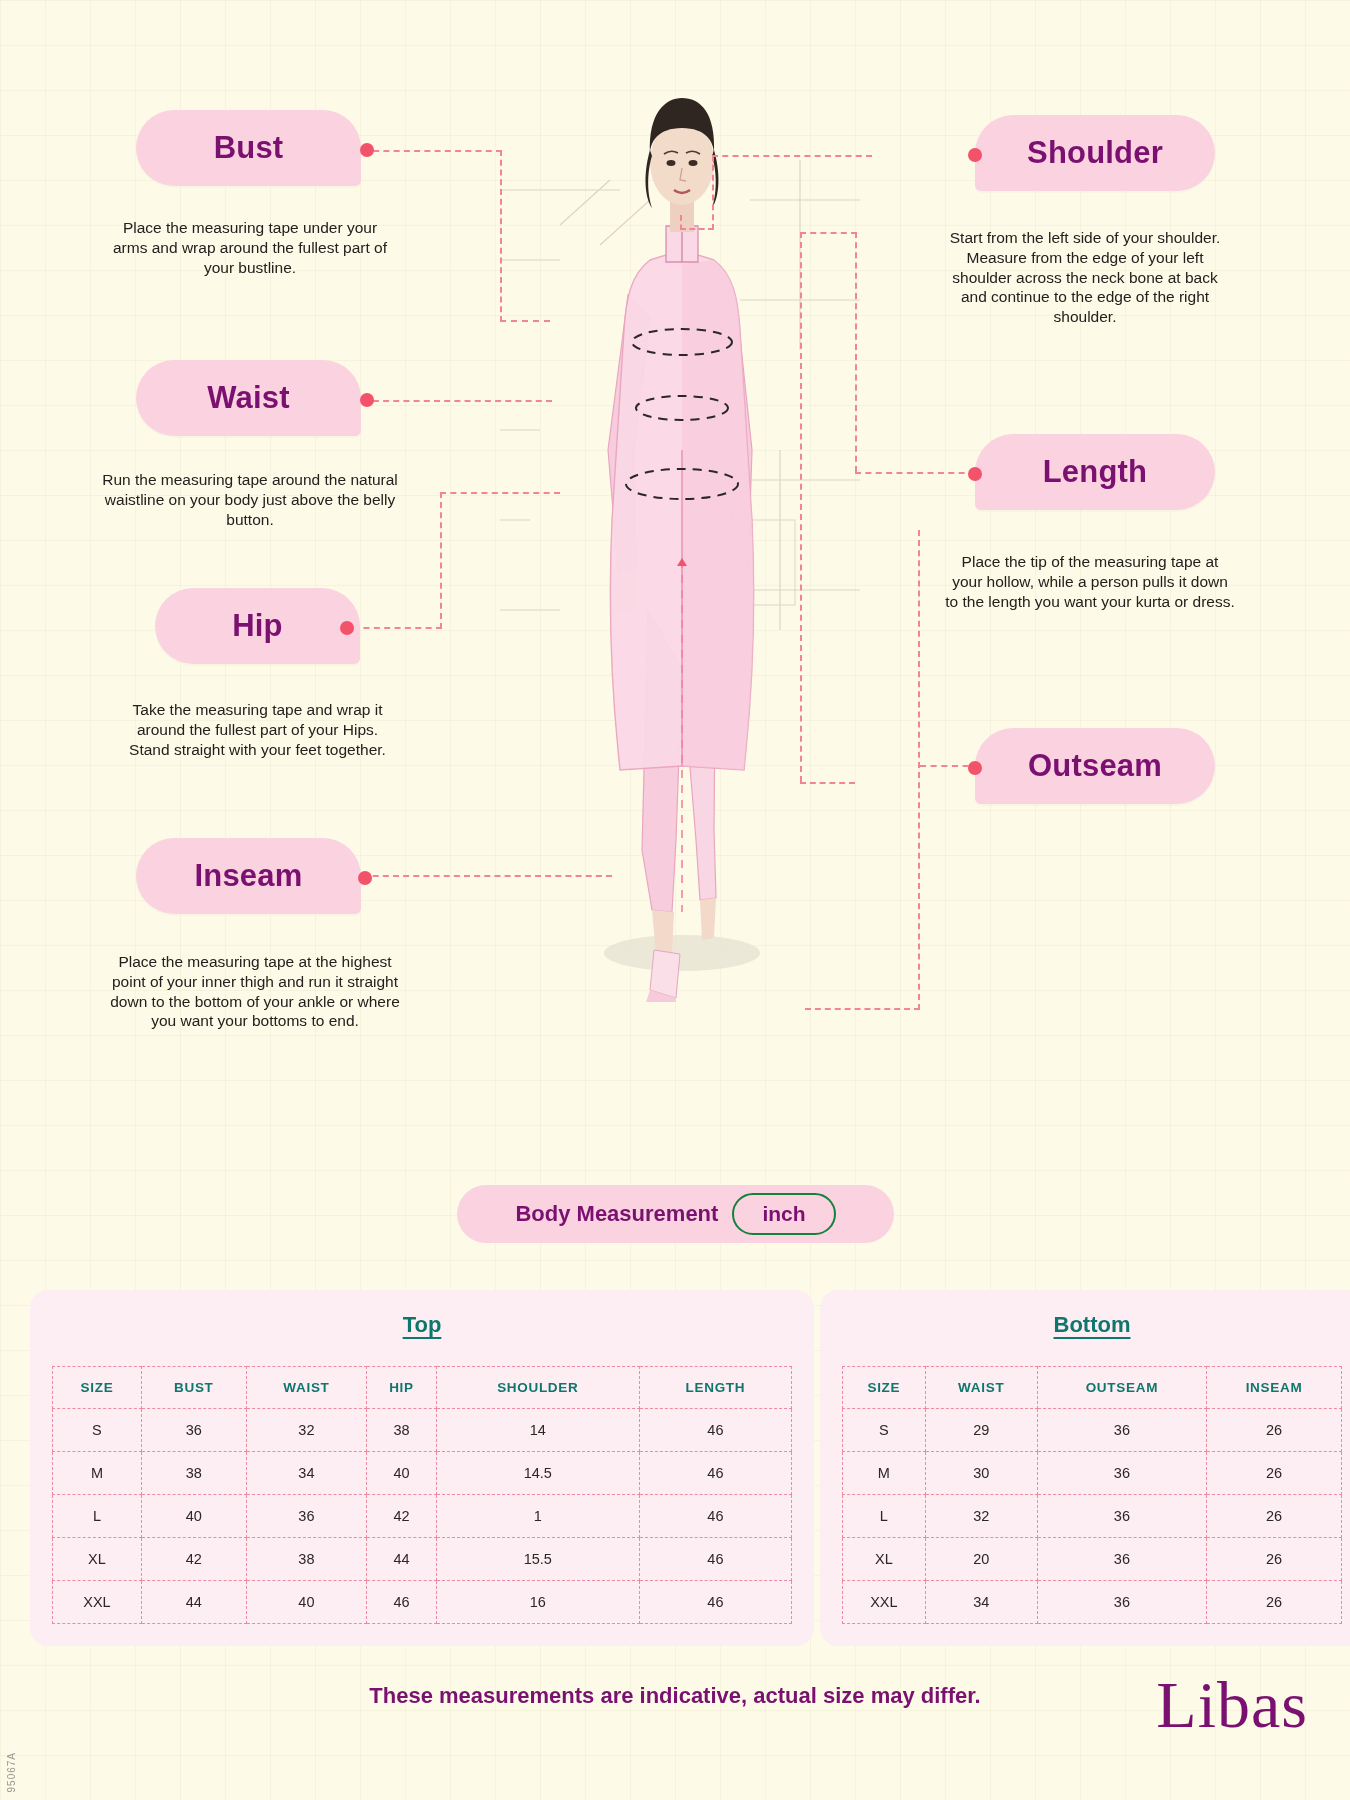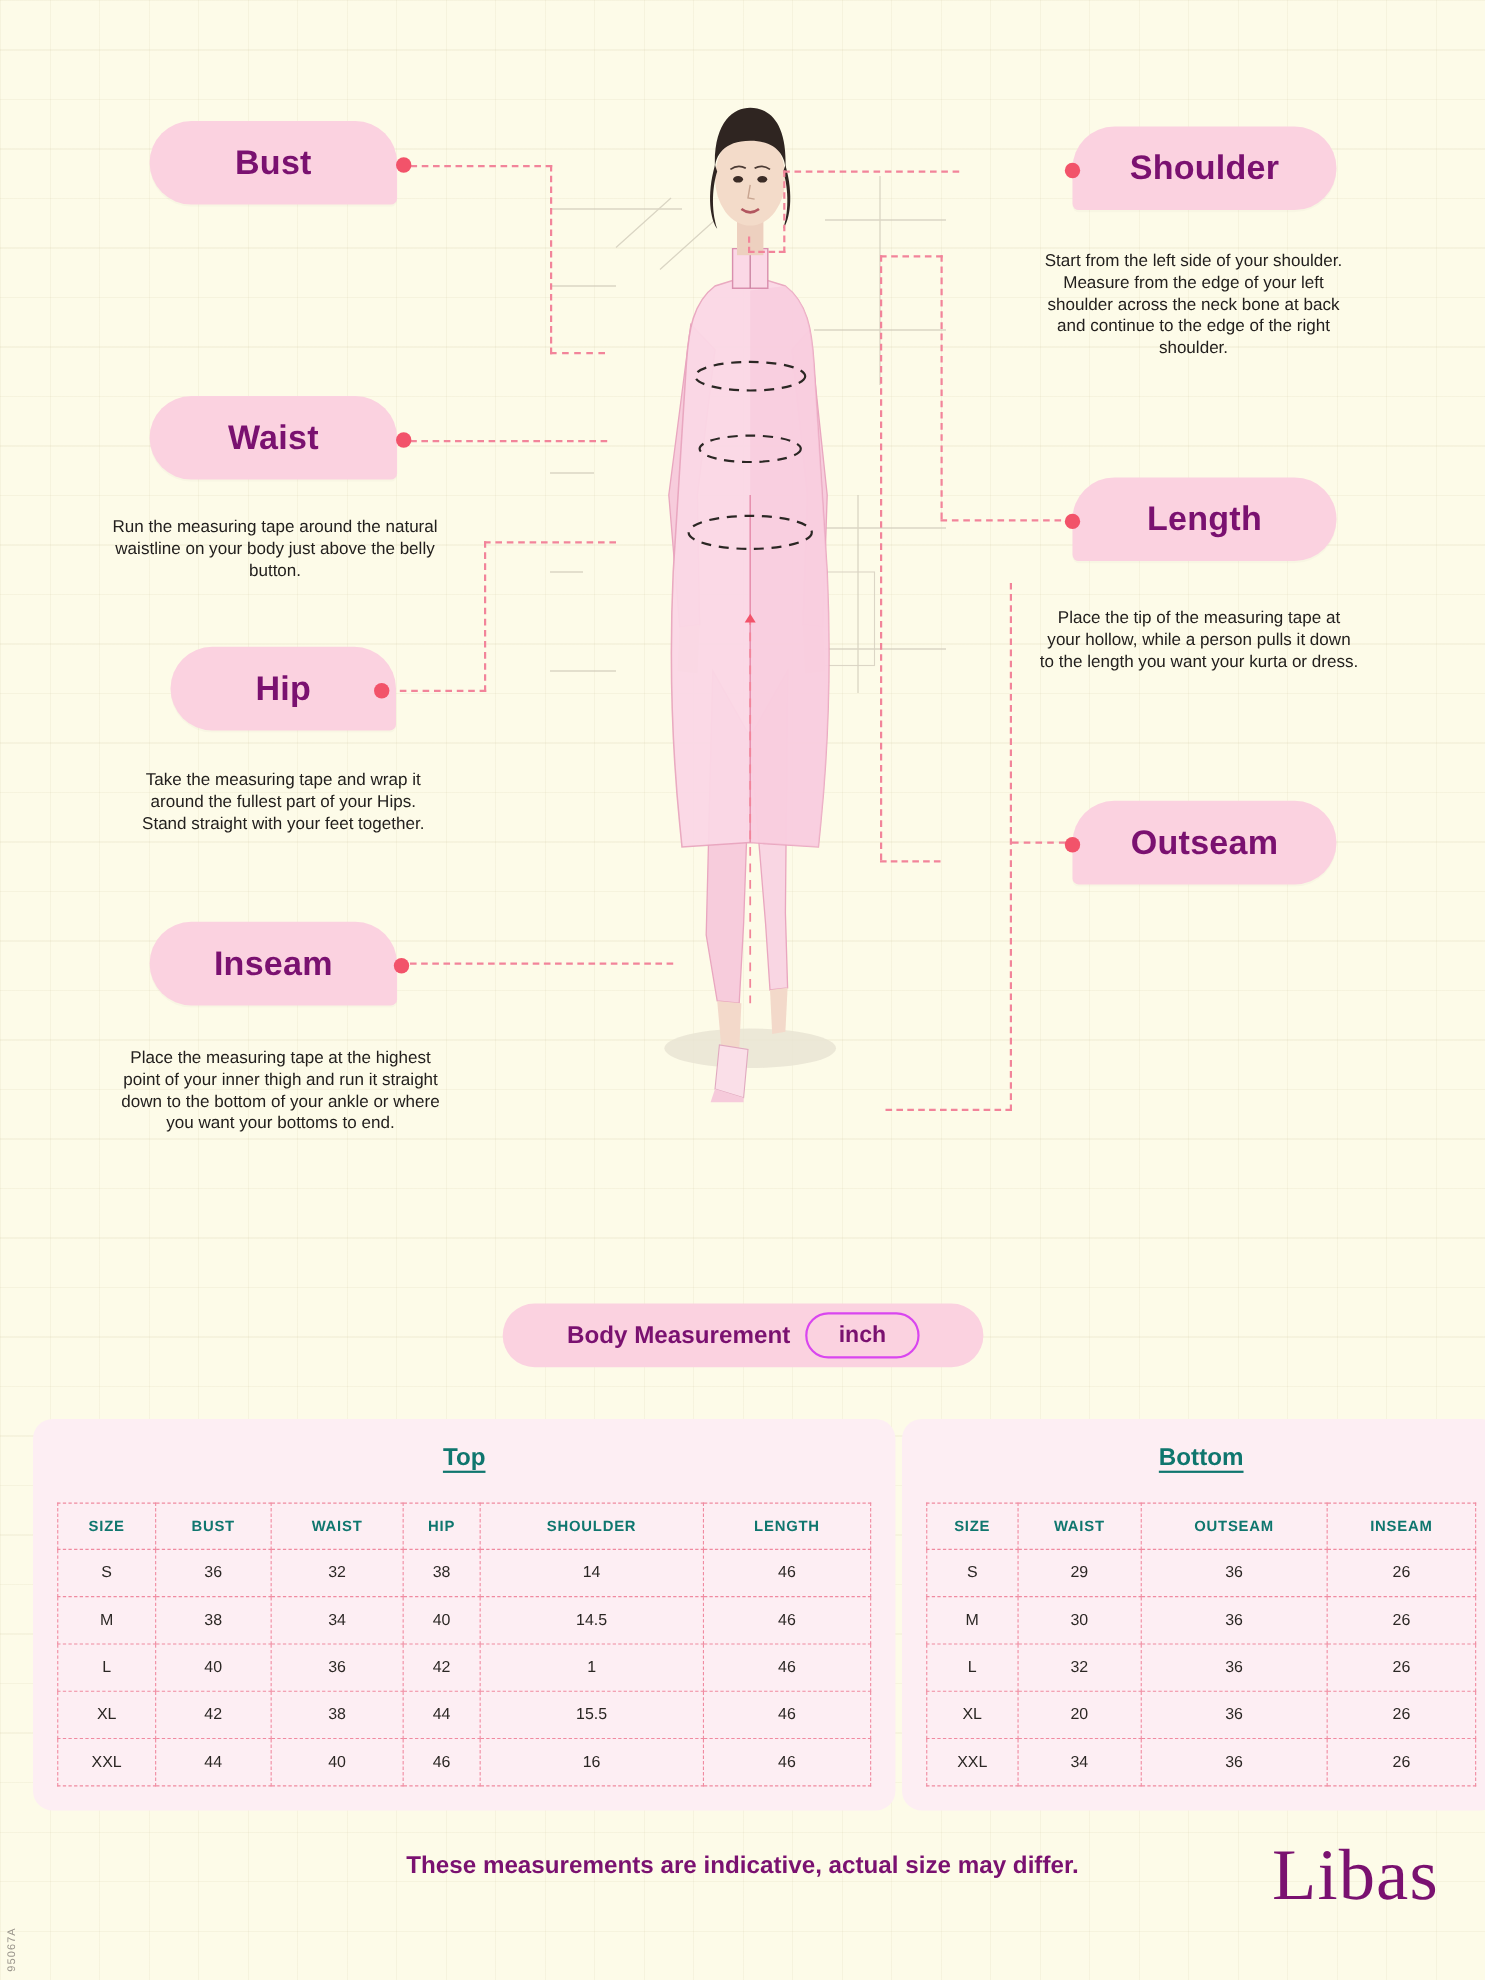--- a/index.html
+++ b/index.html
@@ -79,21 +79,21 @@
   }
   .measure-bar .mb-title {
     color: #7a1170;
     font-size: 22px;
     font-weight: bold;
   }
   .measure-bar .mb-unit {
     color: #7a1170;
     font-size: 21px;
     font-weight: bold;
-    border: 2px solid #d946ef;
+    border: 2px solid #15803d;
     border-radius: 30px;
     padding: 7px 28px;
     background: #fbd2e0;
   }
 
   
   .table-card {
     position: absolute;
     background: #fdeef3;
     border-radius: 18px;
@@ -270,20 +270,21 @@
   <div class="conn" style="left:800px; top:782px; width:55px; border-top-width:2px;"></div>
 
   <div class="conn" style="left:920px; top:765px; width:70px; border-top-width:2px;"></div>
   <div class="conn" style="left:918px; top:530px; height:480px; border-left-width:2px;"></div>
   <div class="conn" style="left:805px; top:1008px; width:115px; border-top-width:2px;"></div>
 
   <div class="pill left" style="left:136px; top:110px; width:225px; height:76px; font-size:31px;">
     <span>Bust</span>
   </div>
   <div class="dot" style="left:360px; top:143px;"></div>
+  <div class="desc" style="left:110px; top:218px; width:280px;">Place the measuring tape under your arms and wrap around the fullest part of your bustline.</div>
 
   <div class="pill left" style="left:136px; top:360px; width:225px; height:76px; font-size:31px;">
     <span>Waist</span>
   </div>
   <div class="dot" style="left:360px; top:393px;"></div>
   <div class="desc" style="left:100px; top:470px; width:300px;">Run the measuring tape around the natural waistline on your body just above the belly button.</div>
 
   <div class="pill left" style="left:155px; top:588px; width:205px; height:76px; font-size:31px;">
     <span>Hip</span>
   </div>

